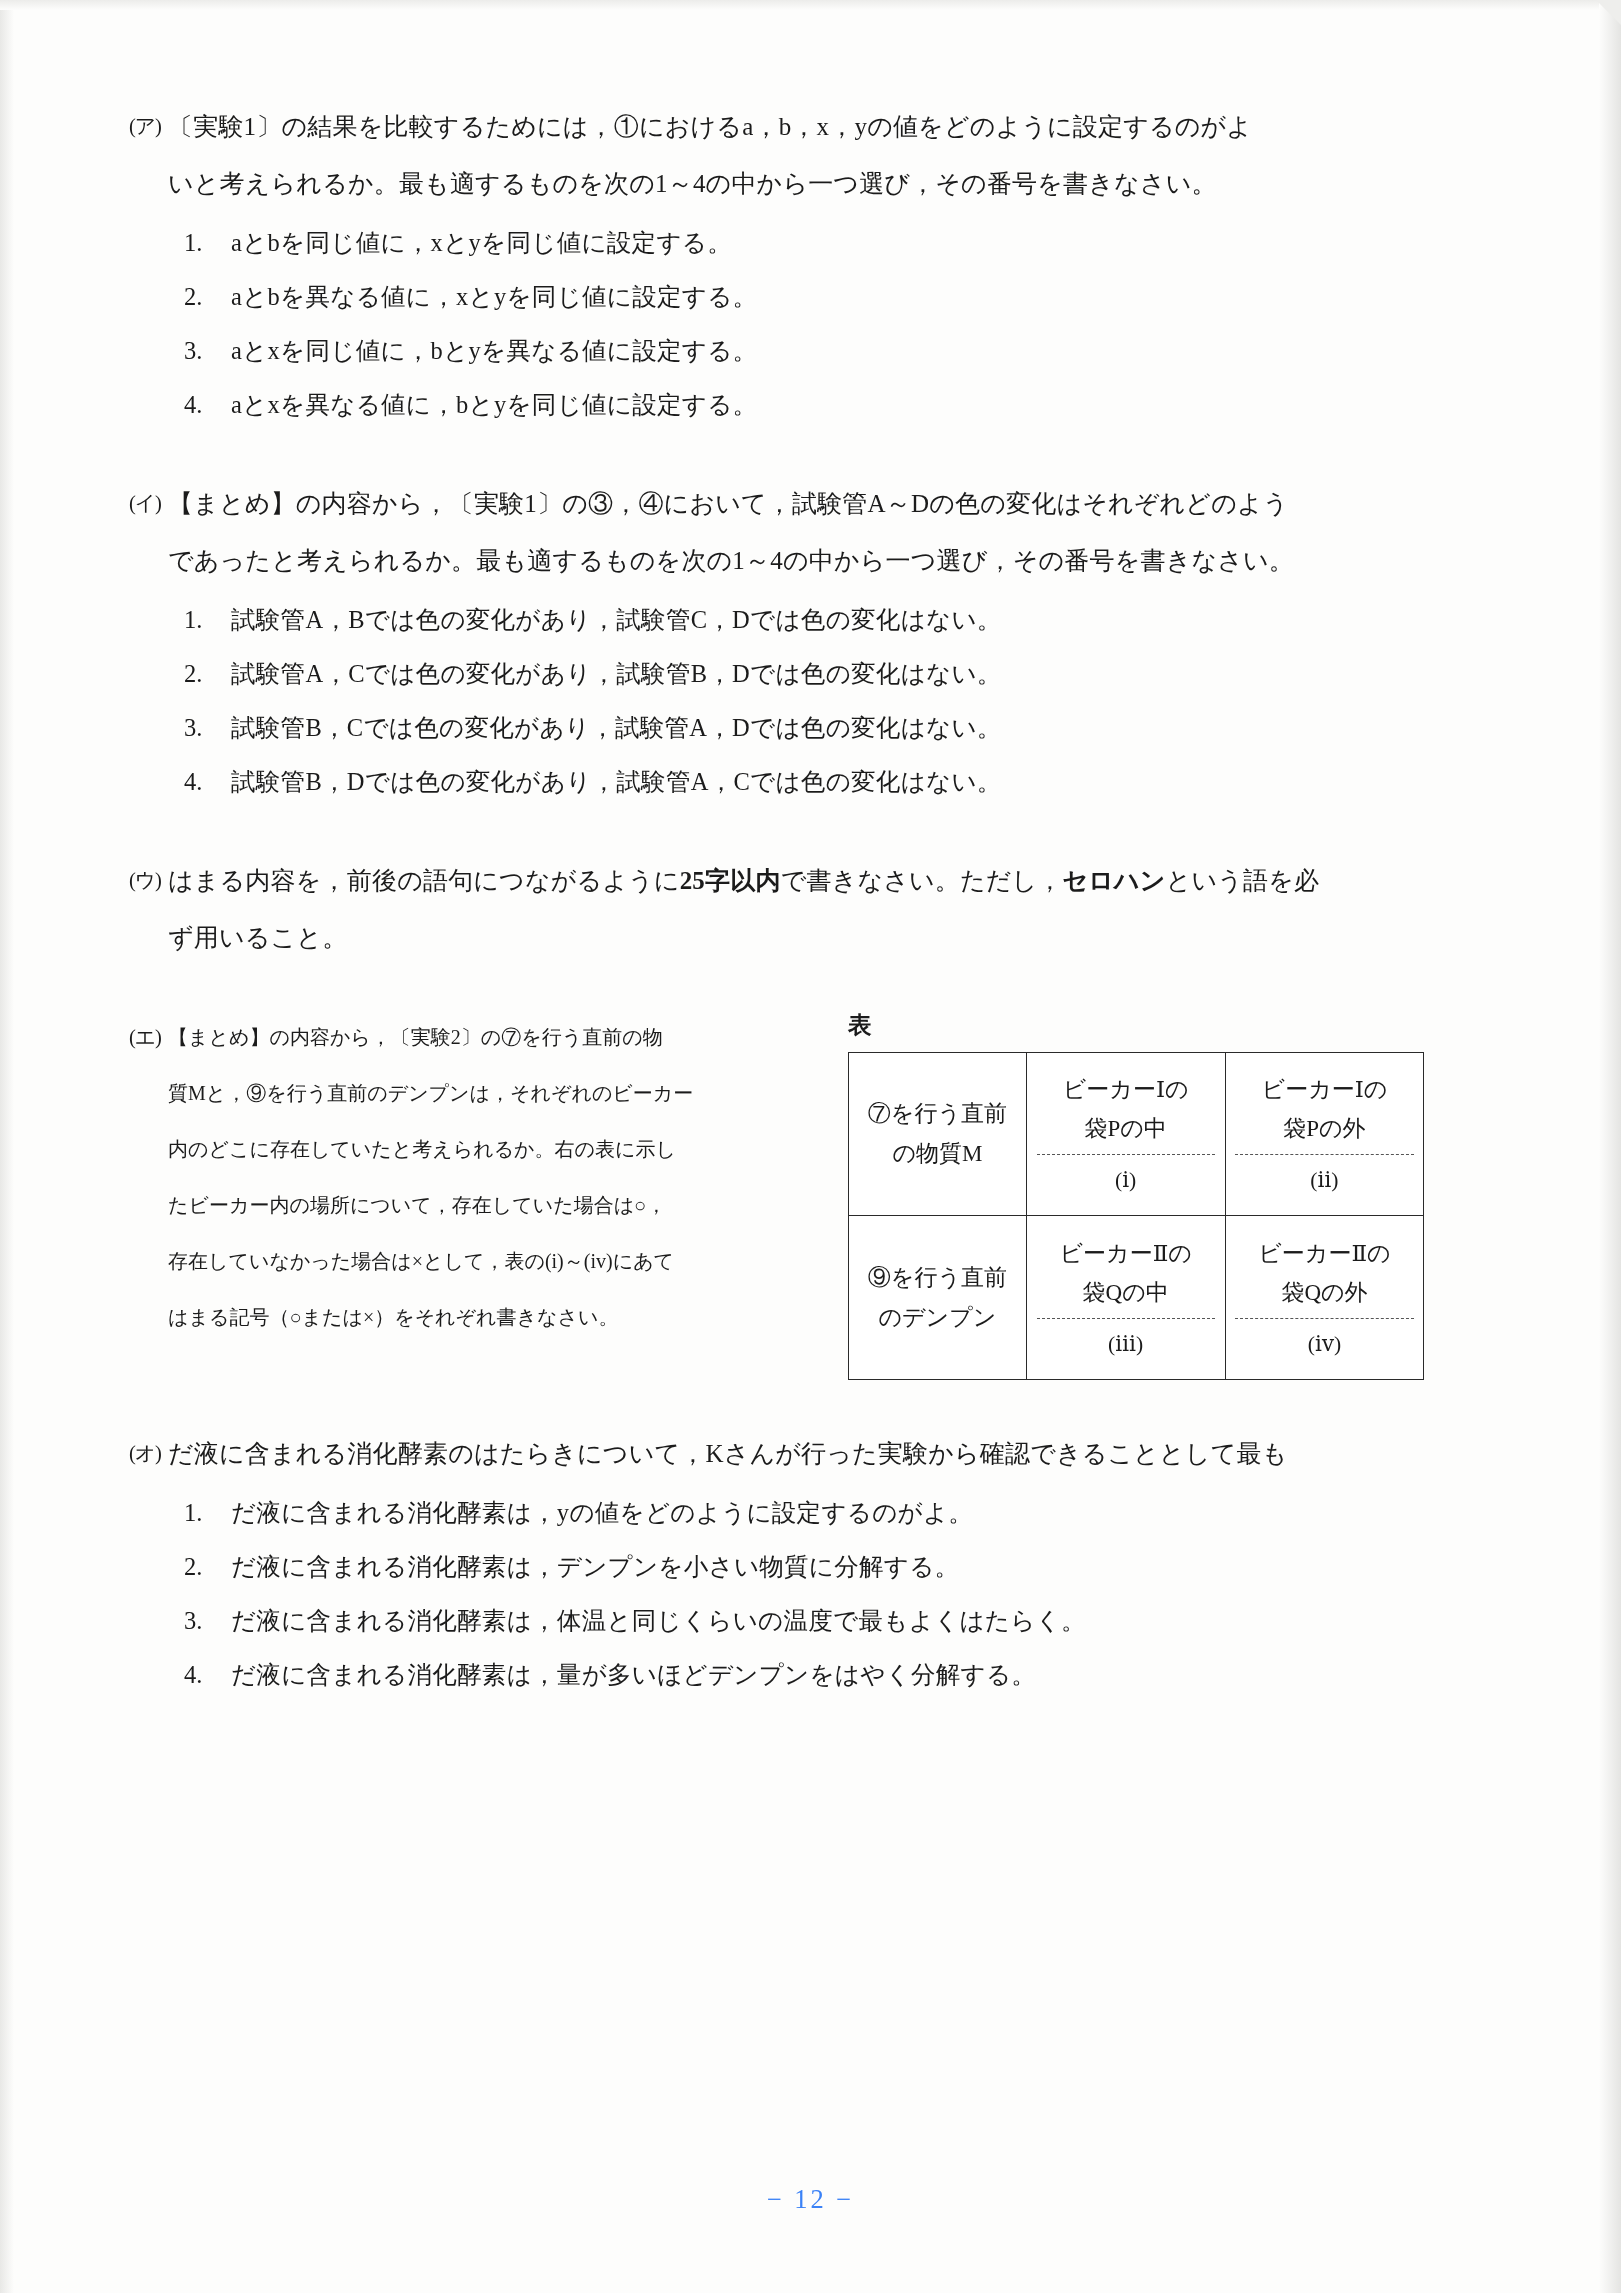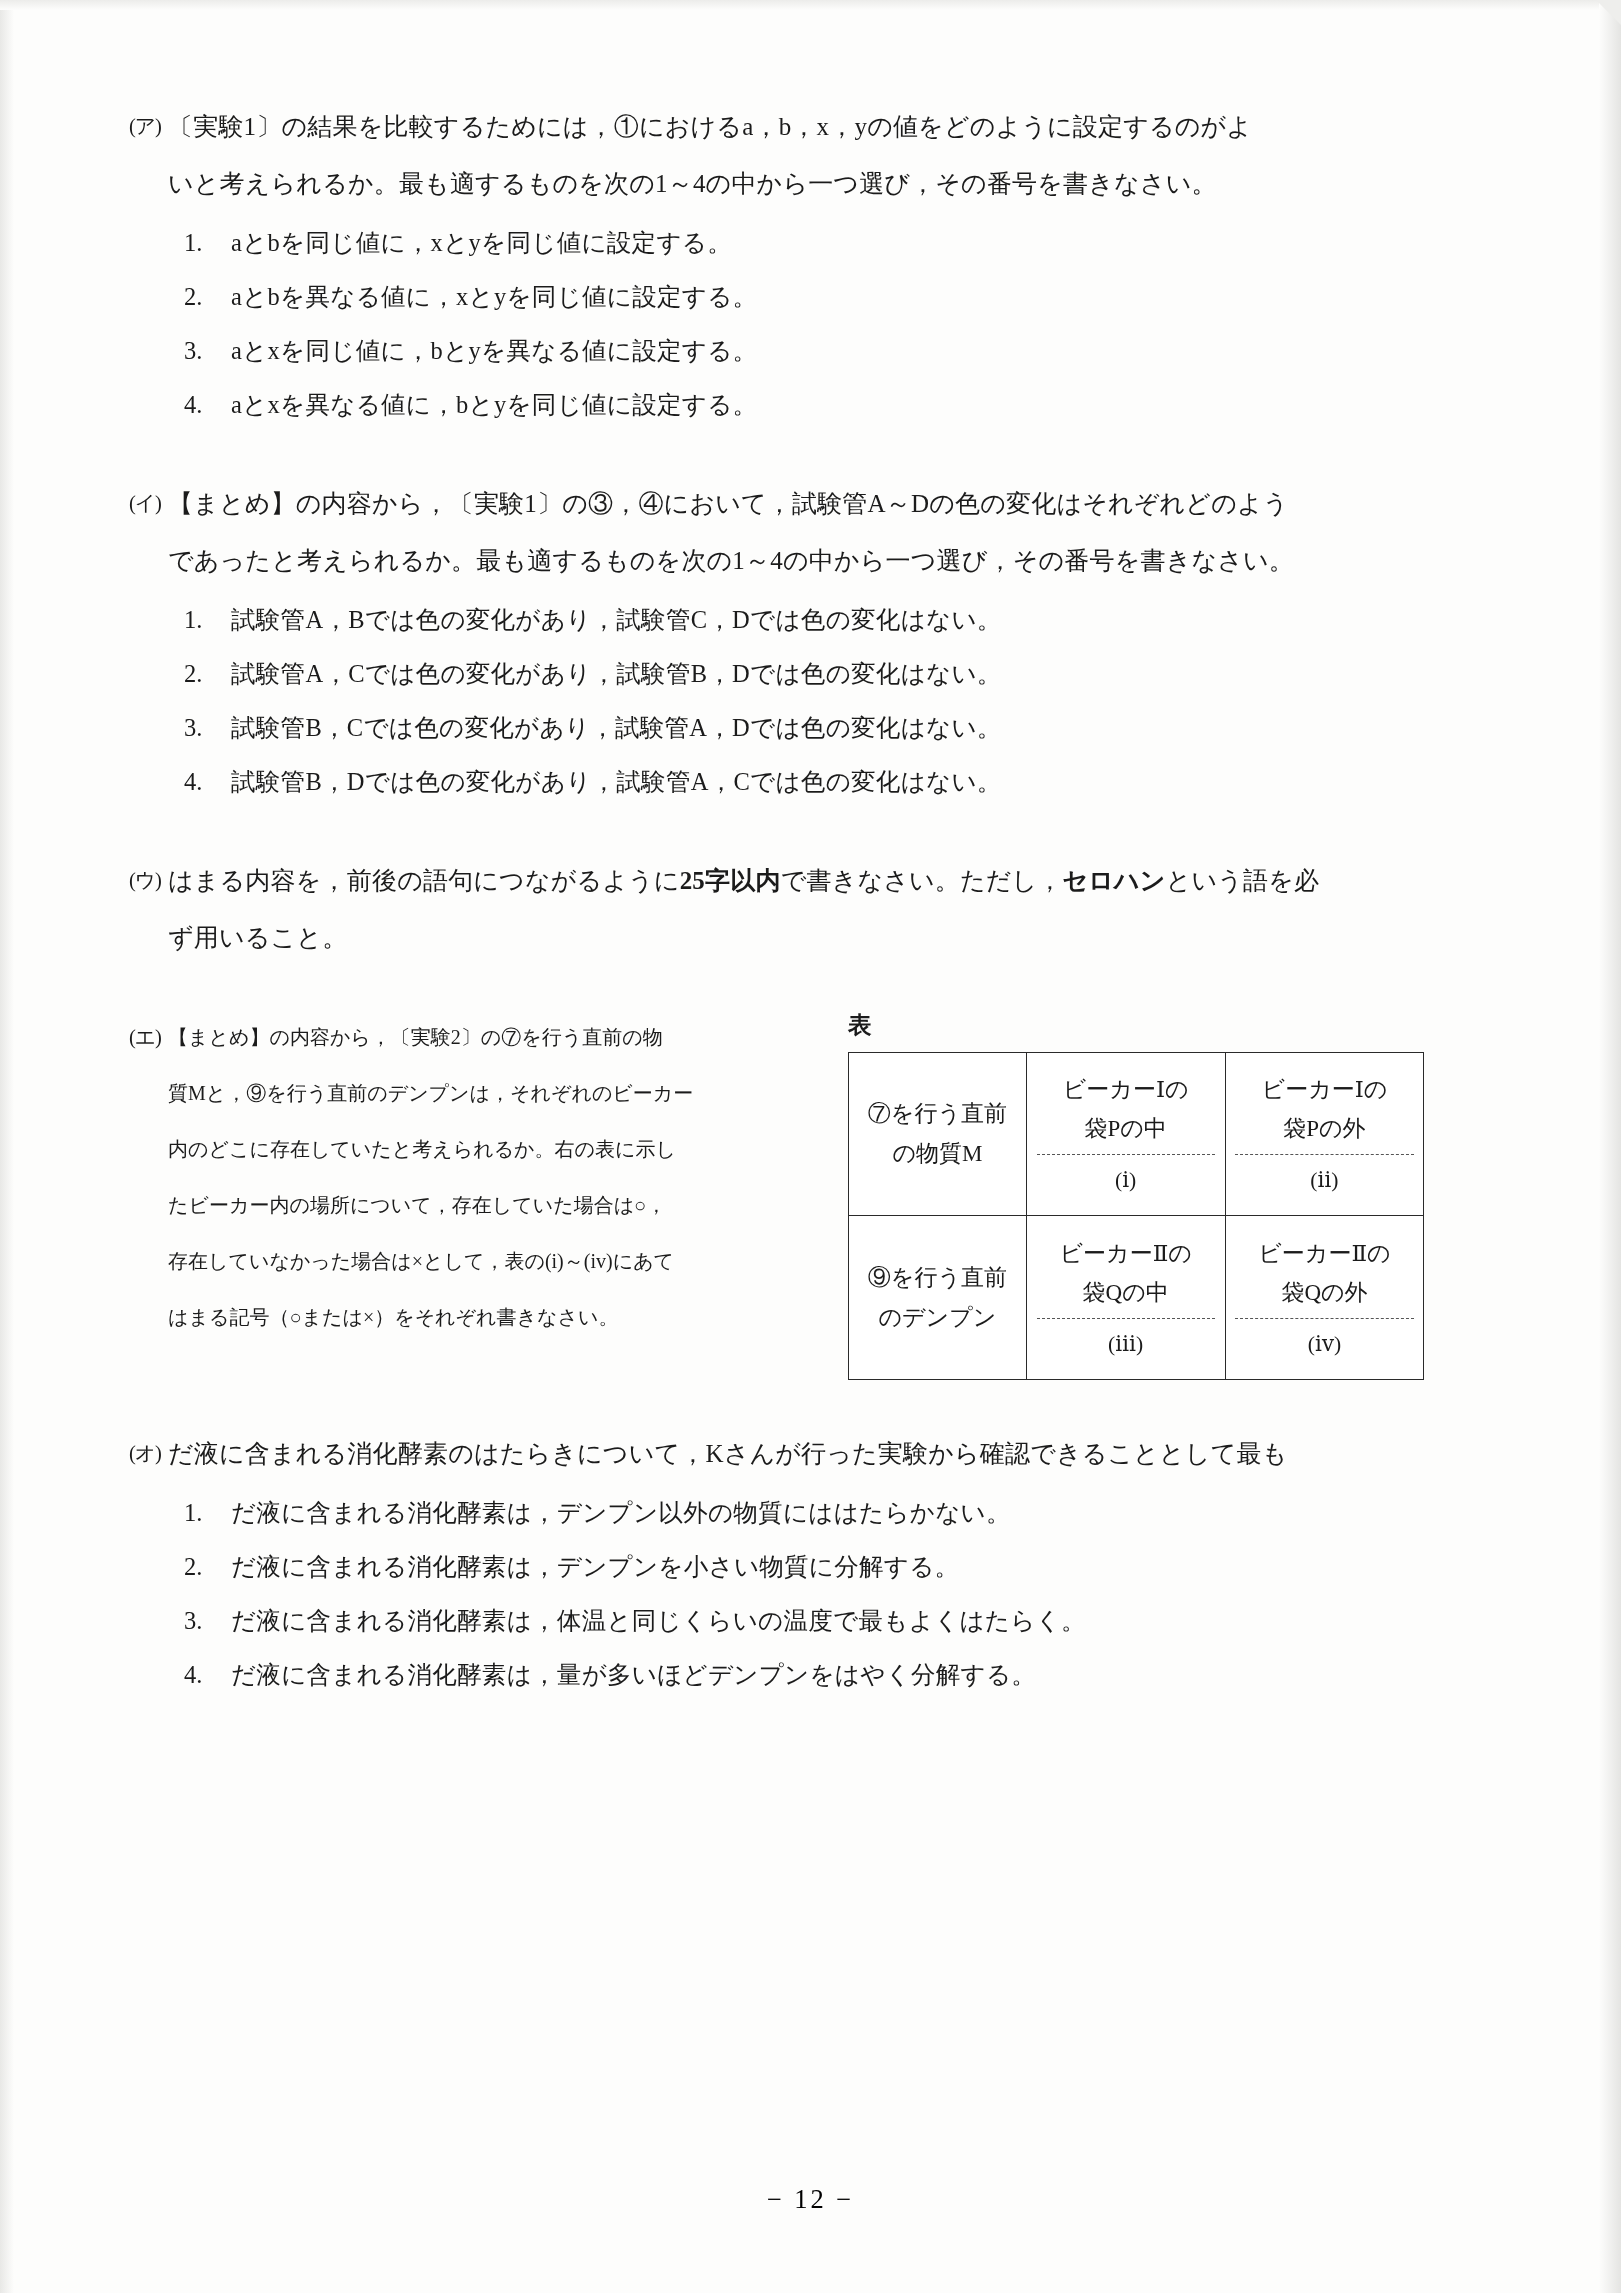--- a/index.html
+++ b/index.html
@@ -186,21 +186,21 @@
   }
 
   .pagenum {
     position: absolute;
     left: 0;
     top: 2184px;
     width: 1621px;
     text-align: center;
     font-size: 26.5px;
     letter-spacing: 2.9px;
-    color: #000000;
+    color: #3b82f6;
   }
 </style>
 </head>
 <body>
 
 <div class="page">
   <div class="scan-edge-left"></div>
   <div class="scan-edge-top"></div>
   <div class="scan-edge-right"></div>
   <div class="corner-fold"></div>
@@ -343,21 +343,21 @@
     <div class="qblock">
       <div class="qhead">
         <div class="qmarker">(オ)</div>
         <div class="qtext">
           <span class="ind">だ液に含まれる消化酵素のはたらきについて，Kさんが行った実験から確認できることとして最も</span>
         </div>
       </div>
       <div class="options">
         <div class="opt">
           <span class="opt-num">1.</span>
-          <span class="opt-text">だ液に含まれる消化酵素は，デンプン以外の物質にははたらかない。</span>
+          <span class="opt-text">だ液に含まれる消化酵素は，yの値をどのように設定するのがよ。</span>
         </div>
         <div class="opt">
           <span class="opt-num">2.</span>
           <span class="opt-text">だ液に含まれる消化酵素は，デンプンを小さい物質に分解する。</span>
         </div>
         <div class="opt">
           <span class="opt-num">3.</span>
           <span class="opt-text">だ液に含まれる消化酵素は，体温と同じくらいの温度で最もよくはたらく。</span>
         </div>
         <div class="opt">

